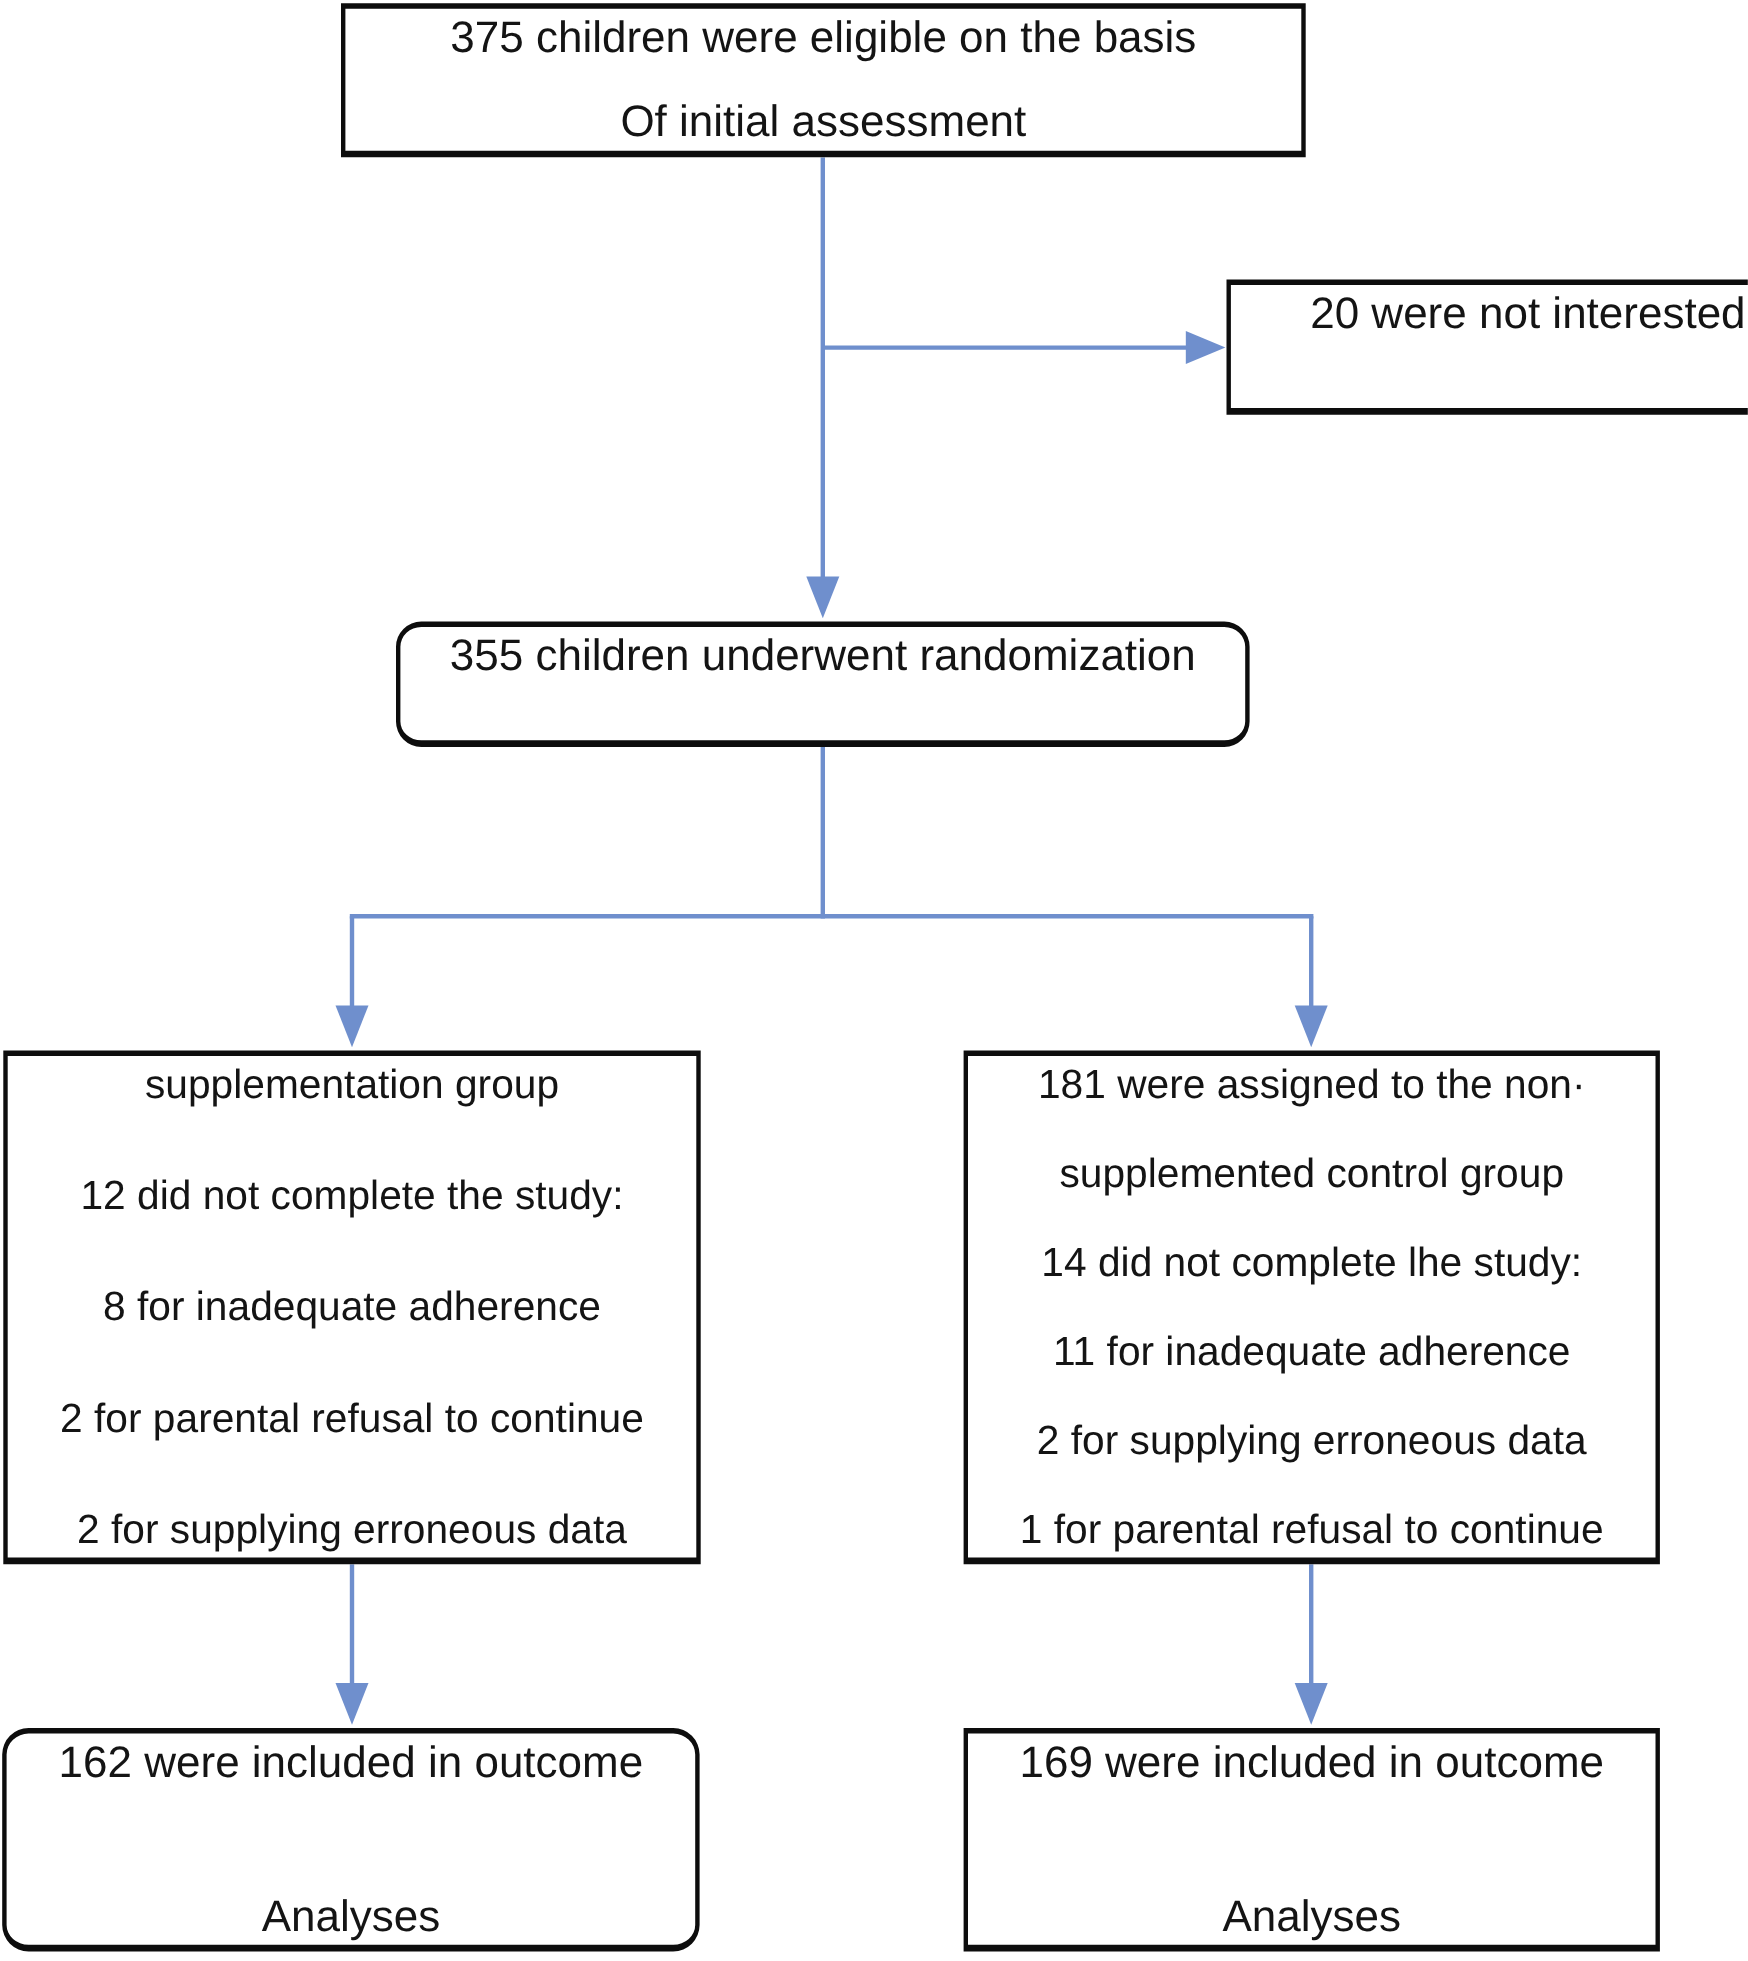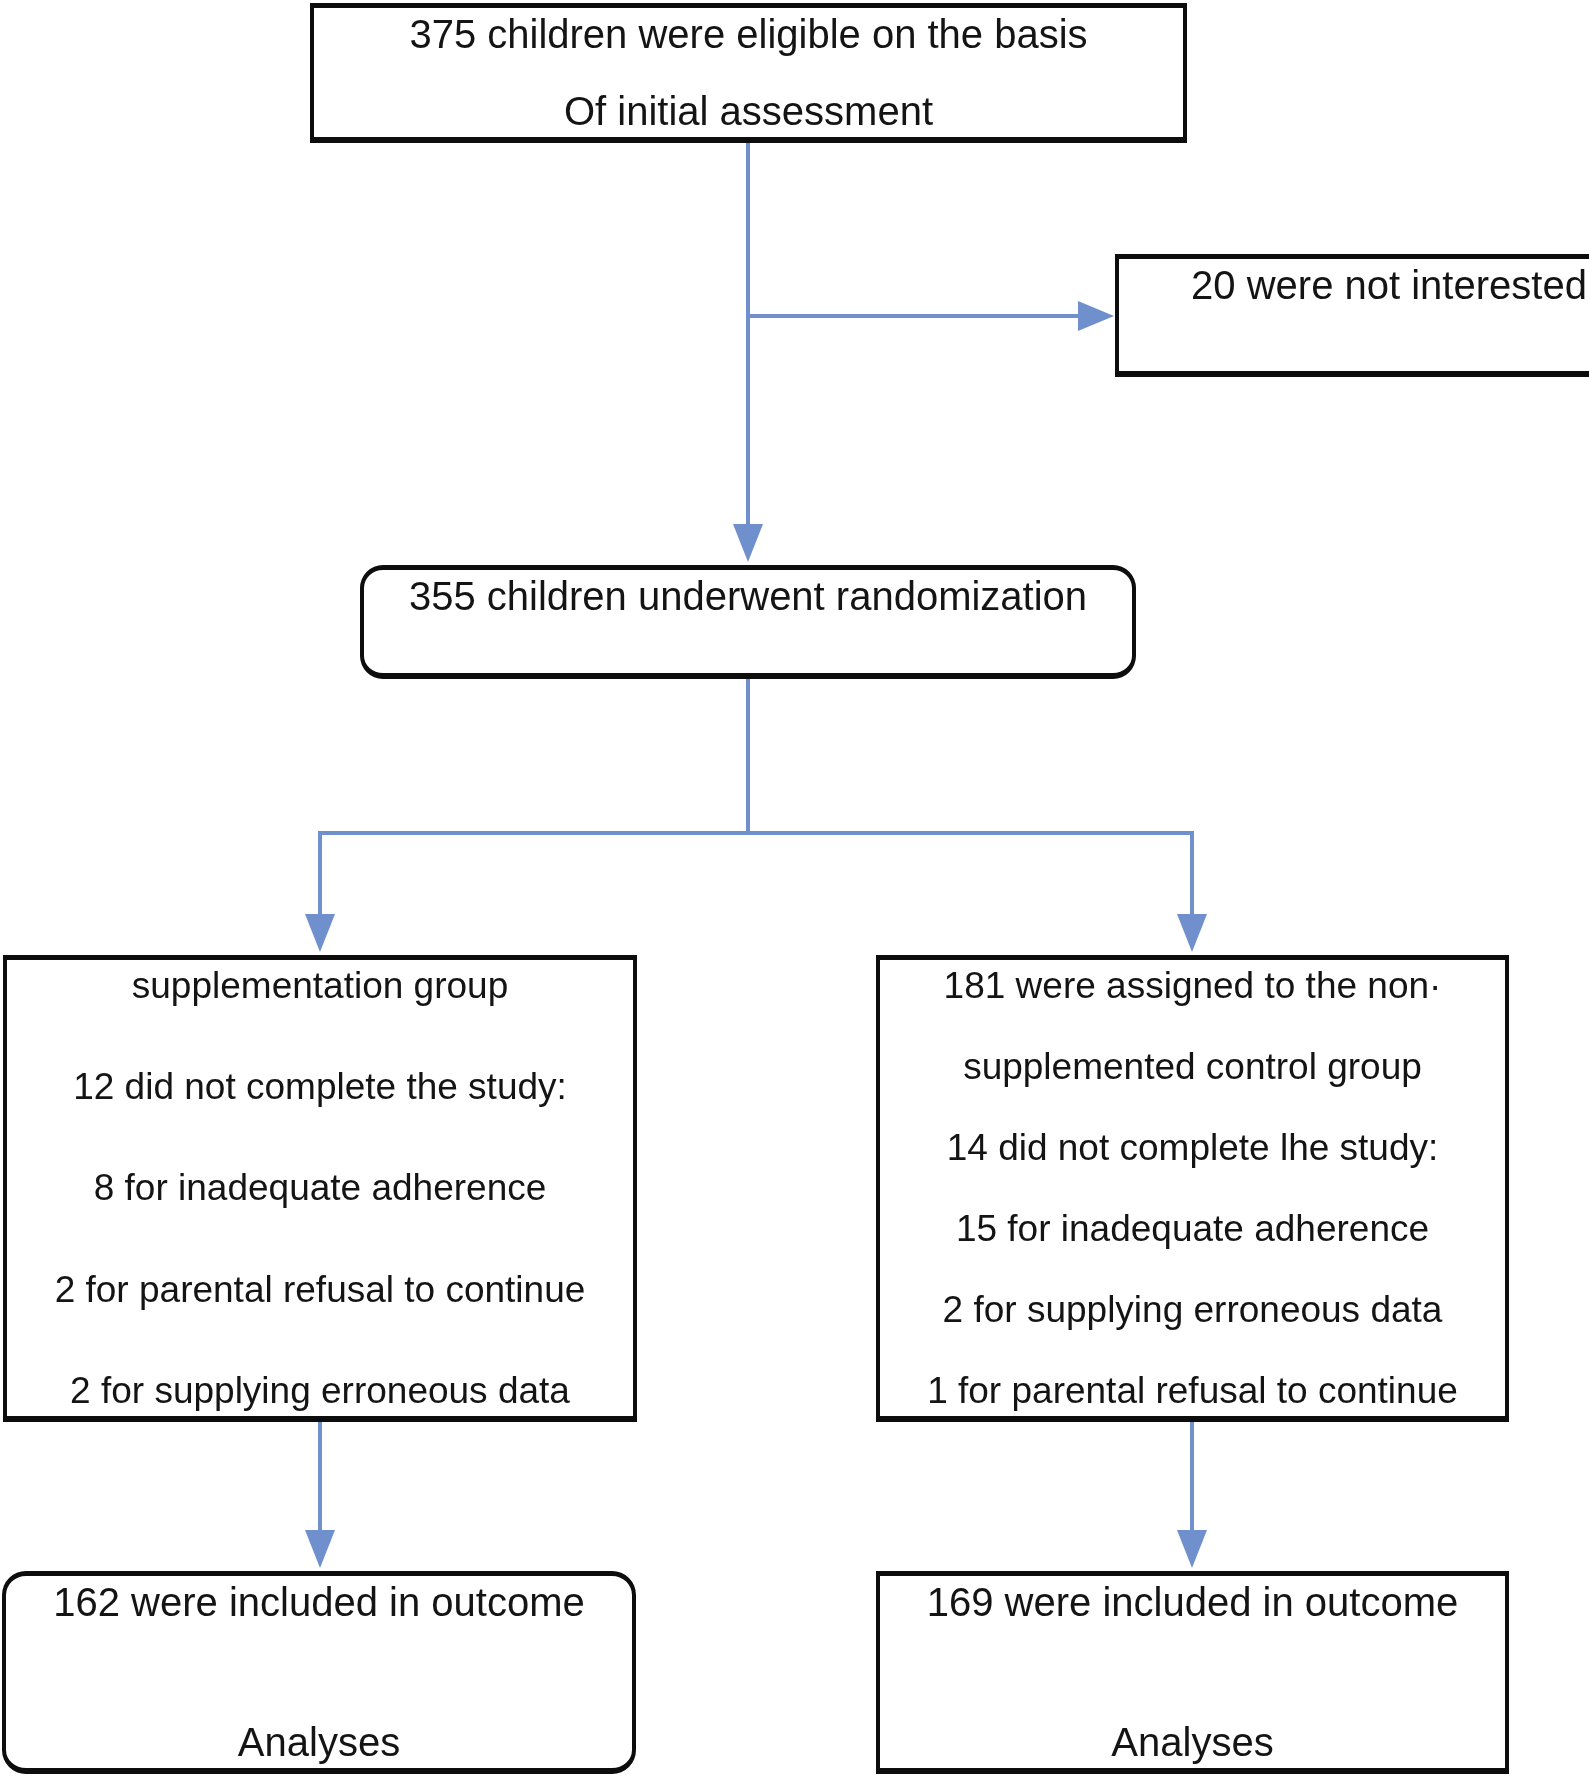--- a/index.html
+++ b/index.html
@@ -111,21 +111,21 @@
     <div class="line">12 did not complete the study:</div>
     <div class="line">8 for inadequate adherence</div>
     <div class="line">2 for parental refusal to continue</div>
     <div class="line">2 for supplying erroneous data</div>
   </div>
 
   <div class="node dense box-control-group">
     <div class="line">181 were assigned to the non·</div>
     <div class="line">supplemented control group</div>
     <div class="line">14 did not complete lhe study:</div>
-    <div class="line">15 for inadequate adherence</div>
+    <div class="line">11 for inadequate adherence</div>
     <div class="line">2 for supplying erroneous data</div>
     <div class="line">1 for parental refusal to continue</div>
   </div>
 
   <div class="node box-zinc-outcome">
     <div class="line">162 were included in outcome</div>
     <div class="line">Analyses</div>
   </div>
 
   <div class="node box-control-outcome">

